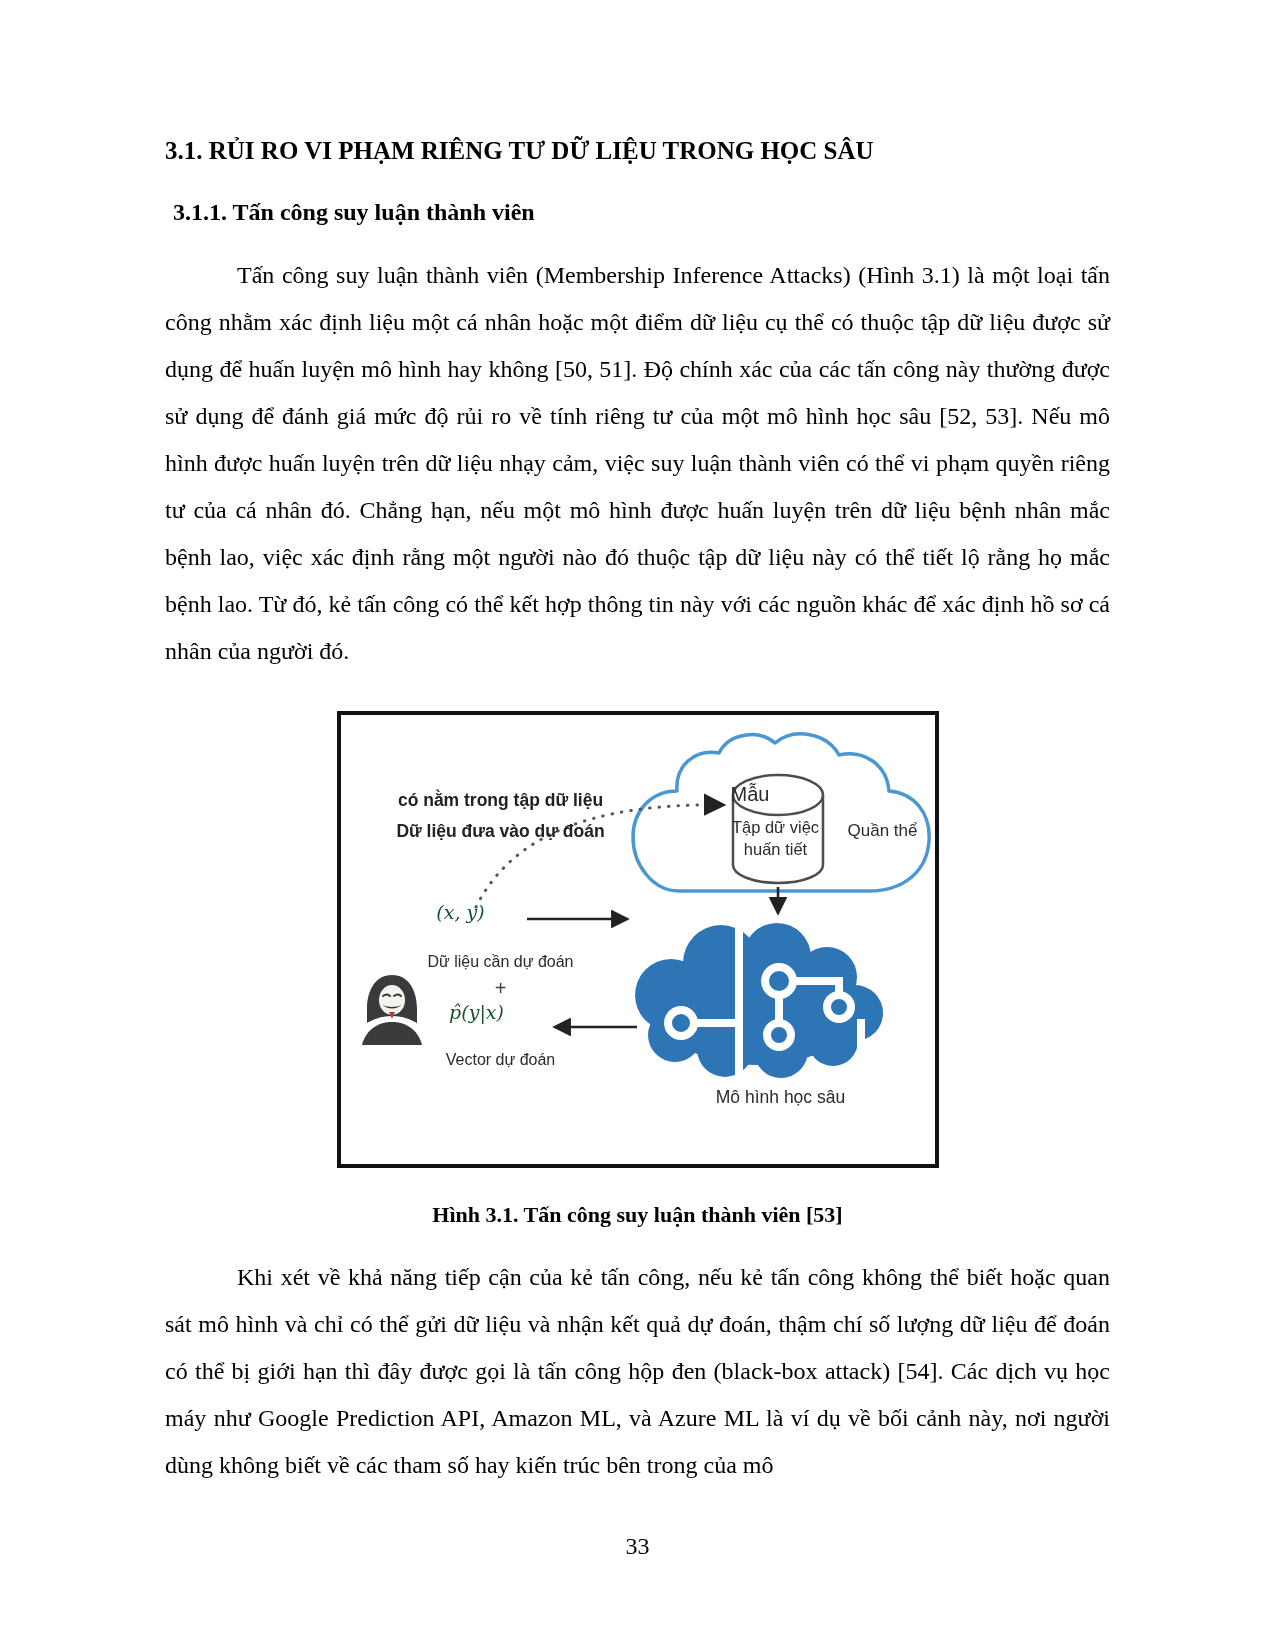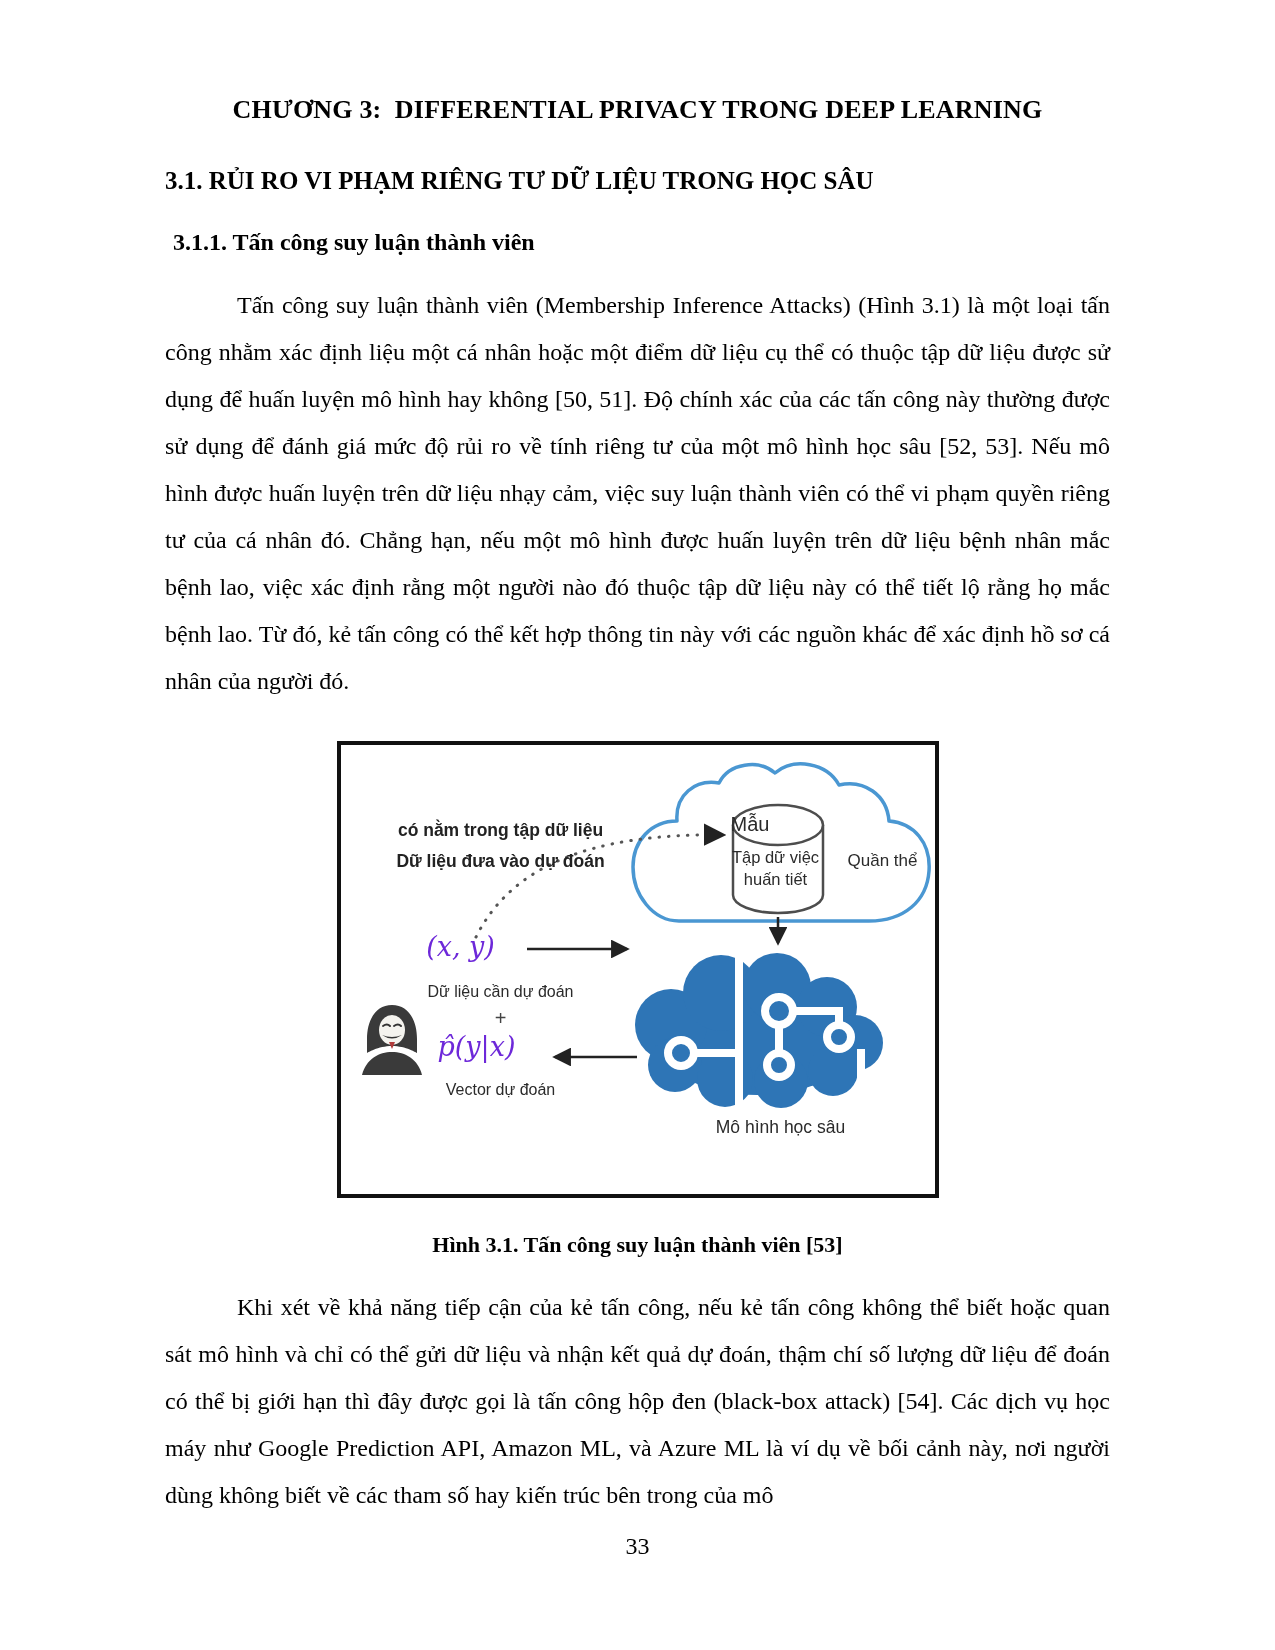--- a/index.html
+++ b/index.html
@@ -28,40 +28,39 @@
   }
   .fig-svg{ position:absolute; left:0; top:0; }
   .fig-label{ position:absolute; color:#2b2b2b; }
   .q-block{
     left:24px; top:70px; width:272px; text-align:center;
     font-weight:bold; font-size:17.5px; line-height:31px; color:#222;
   }
   .lbl-mau{ left:390px; top:68px; width:90px; text-align:left; font-size:20px; }
   .lbl-cyl{ left:387px; top:101px; width:96px; text-align:center; font-size:16.5px; line-height:22px; }
   .lbl-pop{ left:492px; top:106px; width:100px; text-align:center; font-size:17px; }
-  .math{ font-family:"DejaVu Serif", serif; font-style:italic; font-size:27px; color:#6d28d9; }
+  .math{ font-family:"DejaVu Serif", serif; font-style:italic; font-size:19px; color:#14532d; }
   .lbl-xy{ left:62px; top:186px; width:116px; text-align:center; }
   .lbl-input{ left:52px; top:238px; width:216px; text-align:center; font-size:16px; }
   .lbl-plus{ left:52px; top:262px; width:216px; text-align:center; font-size:20px; color:#444; }
   .lbl-pyx{ left:58px; top:286px; width:156px; text-align:center; }
   .lbl-output{ left:52px; top:336px; width:216px; text-align:center; font-size:16px; }
   .lbl-model{ left:308px; top:372px; width:264px; text-align:center; font-size:17.5px; }
   .fig-caption{
     margin:34px 0 0 0; text-align:center; font-weight:bold; font-size:22px;
   }
   .page-number{
     position:absolute; left:0; right:0; top:1533px; text-align:center; font-size:24px;
   }
 </style>
 </head>
 <body>
 
 <div class="page">
 
-  <h1 class="chapter">CHƯƠNG 3:  DIFFERENTIAL PRIVACY TRONG DEEP LEARNING</h1>
   <h2 class="section">3.1. RỦI RO VI PHẠM RIÊNG TƯ DỮ LIỆU TRONG HỌC SÂU</h2>
   <h3 class="subsection">3.1.1. Tấn công suy luận thành viên</h3>
 
   <p class="body-par">Tấn công suy luận thành viên (Membership Inference Attacks) (Hình 3.1) là một loại tấn công nhằm xác định liệu một cá nhân hoặc một điểm dữ liệu cụ thể có thuộc tập dữ liệu được sử dụng để huấn luyện mô hình hay không [50, 51]. Độ chính xác của các tấn công này thường được sử dụng để đánh giá mức độ rủi ro về tính riêng tư của một mô hình học sâu [52, 53]. Nếu mô hình được huấn luyện trên dữ liệu nhạy cảm, việc suy luận thành viên có thể vi phạm quyền riêng tư của cá nhân đó. Chẳng hạn, nếu một mô hình được huấn luyện trên dữ liệu bệnh nhân mắc bệnh lao, việc xác định rằng một người nào đó thuộc tập dữ liệu này có thể tiết lộ rằng họ mắc bệnh lao. Từ đó, kẻ tấn công có thể kết hợp thông tin này với các nguồn khác để xác định hồ sơ cá nhân của người đó.</p>
 
   <div class="figure-wrap">
     <div class="fig-box">
 
       <svg class="fig-svg" width="594" height="449" viewBox="0 0 594 449">
         <defs>

